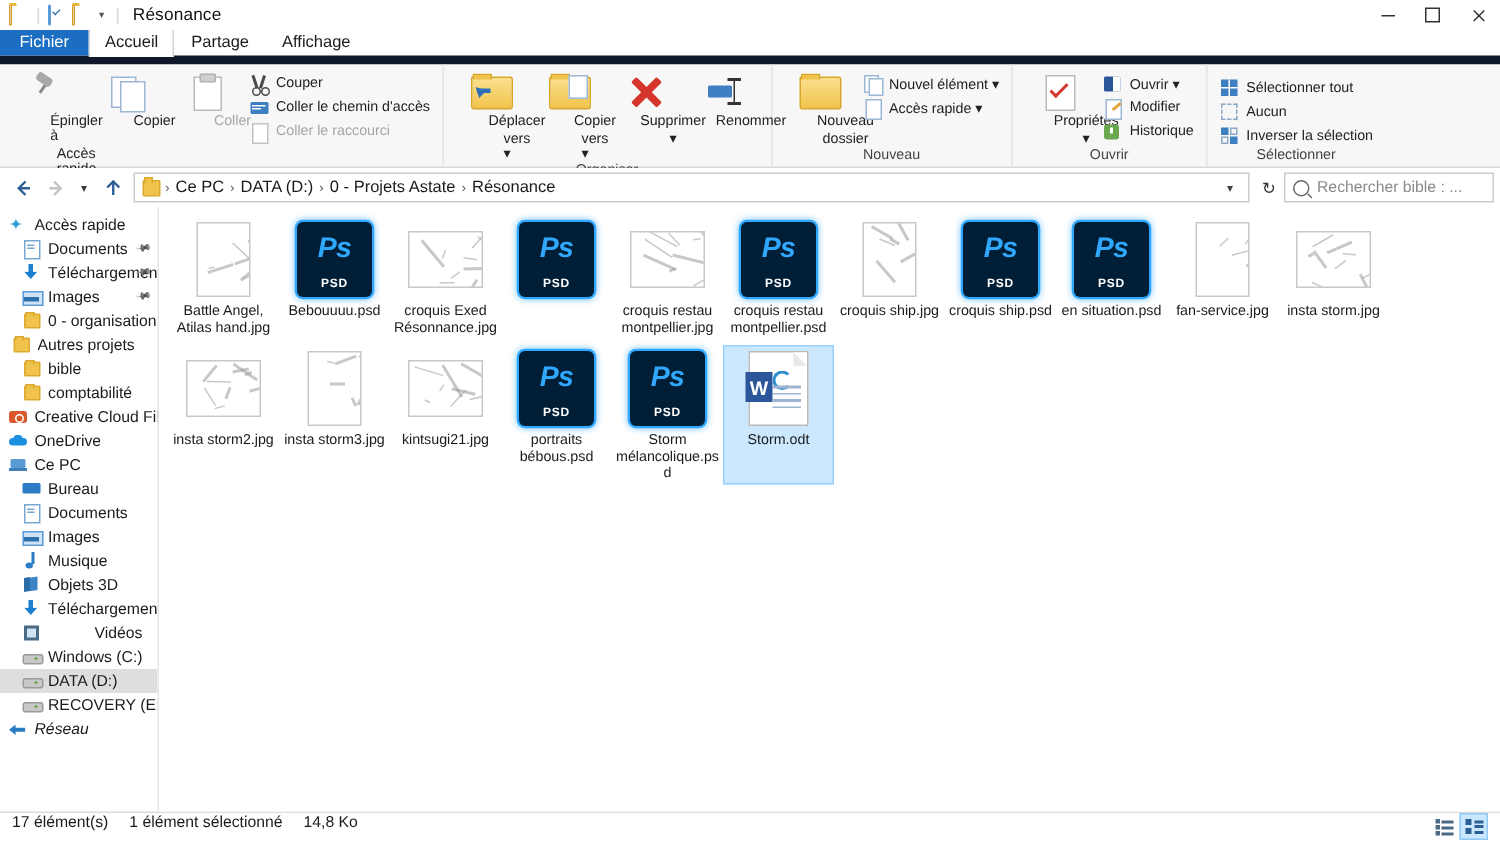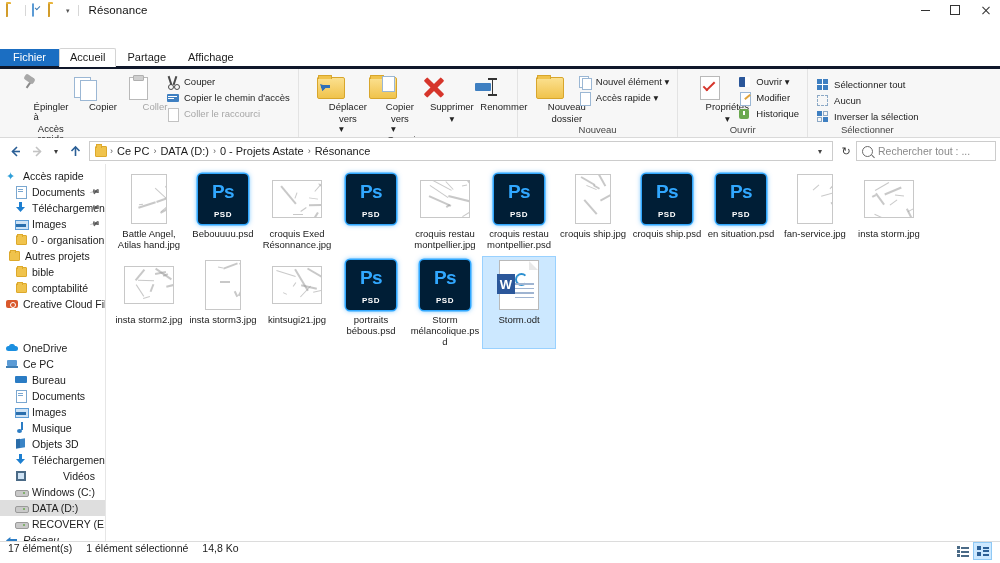--- a/index.html
+++ b/index.html
@@ -25,21 +25,21 @@
   .tb-buttons{position:absolute;right:0;top:0;display:flex;height:20px;}
   .tb-btn{width:30px;height:20px;display:flex;align-items:center;justify-content:center;color:#333;font-size:10px;}
   .glyph-min{width:9px;height:1px;background:#333;}
   .glyph-max{width:8px;height:8px;border:1px solid #333;}
   .glyph-close{position:relative;width:9px;height:9px;}
   .glyph-close:before,.glyph-close:after{content:"";position:absolute;left:0;top:4px;width:10px;height:1px;background:#333;}
   .glyph-close:before{transform:rotate(45deg);}
   .glyph-close:after{transform:rotate(-45deg);}
 
   
-  .tabstrip{height:17px;background:#ffffff;display:flex;align-items:flex-end;border-bottom:3px solid #0f172a;flex:0 0 auto;margin-top:29px;}
+  .tabstrip{height:17px;background:#ffffff;display:flex;align-items:flex-end;border-bottom:6px solid #0f172a;flex:0 0 auto;}
   .tab{height:17px;line-height:17px;padding:0 11px;font-size:11px;color:#1b1b1b;}
   .tab.file{background:#1b6ec2;color:#fff;padding:0 13px;}
   .tab.active{background:#fff;border:1px solid #d4d4d4;border-bottom:1px solid #fff;margin-bottom:-1px;border-radius:2px 2px 0 0;padding:0 10px;}
 
   
   .ribbon{height:68px;background:#f7f7f7;border-bottom:1px solid #dadada;display:flex;flex:0 0 auto;padding-left:2px;}
   .rgroup{display:flex;flex-direction:column;justify-content:space-between;border-right:1px solid #e3e3e3;padding:3px 5px 0 5px;height:68px;box-sizing:border-box;}
   .rgrow{display:flex;align-items:flex-start;flex:1;}
   .rglabel{font-size:9.5px;color:#444;text-align:center;padding-bottom:2px;}
   .bigbtn{width:52px;display:flex;flex-direction:column;align-items:center;justify-content:flex-start;padding-top:2px;}
@@ -100,21 +100,21 @@
   .thumbwrap{width:64px;height:52px;display:flex;align-items:center;justify-content:center;}
   .fname{font-size:9.5px;line-height:11px;text-align:center;color:#1b1b1b;width:70px;word-wrap:break-word;margin-top:3px;}
 
   
   .photo{background:#fff;border:1px solid #c8c8c8;position:relative;overflow:hidden;}
   .sk{position:absolute;background:#9a9a9a;opacity:.55;}
 
   
   .psd{width:50px;height:50px;background:#001e36;border-radius:4px;position:relative;
        box-shadow:0 0 0 1.5px #31a8ff, 0 0 5px 1px rgba(49,168,255,.75);}
-  .psd .ps{position:absolute;top:7px;left:0;right:0;text-align:center;color:#31a8ff;font-size:19px;font-weight:bold;letter-spacing:-.5px;}
+  .psd .ps{position:absolute;top:7px;left:0;right:0;text-align:center;color:#31a8ff;font-size:19px;font-weight:bold;letter-spacing:-.5px;font-style:italic;}
   .psd .pl{position:absolute;bottom:5px;left:0;right:0;text-align:center;color:#ffffff;font-size:8px;font-weight:bold;letter-spacing:.5px;}
 
   
   .doc{width:38px;height:48px;background:#fff;border:1px solid #b9b9b9;position:relative;}
   .doc:before{content:"";position:absolute;top:0;right:0;border-width:0 9px 9px 0;border-style:solid;border-color:#e8e8e8 #fff #e8e8e8 #e8e8e8;}
   .doc .wbadge{position:absolute;left:-3px;top:13px;width:18px;height:20px;background:#2b579a;color:#fff;font-size:13px;font-weight:bold;display:flex;align-items:center;justify-content:center;}
   .doc .lines{position:absolute;left:15px;right:4px;top:22px;}
   .doc .lines i{display:block;height:1.5px;background:#9fb4d1;margin-bottom:3px;}
   .doc .swirl{position:absolute;left:15px;top:12px;width:9px;height:9px;border:2px solid #2b8fd0;border-radius:50%;border-right-color:transparent;}
 
@@ -195,21 +195,21 @@
               <span style="position:absolute;left:8px;top:9px;width:4px;height:4px;border:1.3px solid #4a4a4a;border-radius:50%;"></span>
             </span>
             <span class="sl">Couper</span>
           </div>
           <div class="smbtn">
             <span class="ic">
               <span style="position:absolute;left:1px;top:3px;width:12px;height:8px;background:#3e7fc1;border-radius:1px;"></span>
               <span style="position:absolute;left:2px;top:5px;width:9px;height:1px;background:#fff;"></span>
               <span style="position:absolute;left:2px;top:7px;width:6px;height:1px;background:#fff;"></span>
             </span>
-            <span class="sl">Copier le chemin d'accès</span>
+            <span class="sl">Coller le chemin d'accès</span>
           </div>
           <div class="smbtn dim">
             <span class="ic">
               <span class="paper" style="left:2px;top:1px;width:9px;height:12px;border-color:#c2c2c2;"></span>
             </span>
             <span class="sl">Coller le raccourci</span>
           </div>
         </div>
       </div>
       <div class="rglabel">Presse-papiers</div>
@@ -382,21 +382,21 @@
       <span class="crumb">0 - Projets Astate</span>
       <span class="csep">›</span>
       <span class="crumb">Résonance</span>
       <span class="dropar">▾</span>
     </div>
 
     <div class="refresh">↻</div>
 
     <div class="searchbox">
       <span class="mag"></span>
-      <span class="ph">Rechercher tout : ...</span>
+      <span class="ph">Rechercher bible : ...</span>
     </div>
   </div>
 
   <div class="main">
 
     <div class="nav" id="navpane">
         <div class="navitem" style="padding-left: 6px;">
           <span class="ni-ic"><span class="star">✦</span></span>
           <span class="lbl">Accès rapide</span>
         </div>
@@ -449,21 +449,21 @@
           </span>
           <span class="lbl">comptabilité</span>
         </div>
         <div class="navitem" style="padding-left: 6px;">
           <span class="ni-ic">
             <span style="position:absolute;left:0;top:2px;width:12px;height:8px;background:#d9582c;border-radius:2px;"></span>
             <span style="position:absolute;left:4px;top:4px;width:4px;height:4px;border:1.3px solid #fff;border-radius:50%;"></span>
           </span>
           <span class="lbl">Creative Cloud Files</span>
         </div>
-        <div class="navitem" style="padding-left: 6px; margin-top: 28px;">
+        <div class="navitem" style="padding-left: 6px;">
           <span class="ni-ic">
             <span style="position:absolute;left:0;top:4px;width:12px;height:5px;background:#1b8fe0;border-radius:3px;"></span>
             <span style="position:absolute;left:3px;top:2px;width:6px;height:5px;background:#1b8fe0;border-radius:3px;"></span>
           </span>
           <span class="lbl">OneDrive</span>
         </div>
         <div class="navitem" style="padding-left: 6px;">
           <span class="ni-ic">
             <span style="position:absolute;left:1px;top:2px;width:10px;height:6px;background:#5b9bd5;border-radius:1px;"></span>
             <span style="position:absolute;left:0;top:8px;width:12px;height:2px;background:#3f7fb5;"></span>

